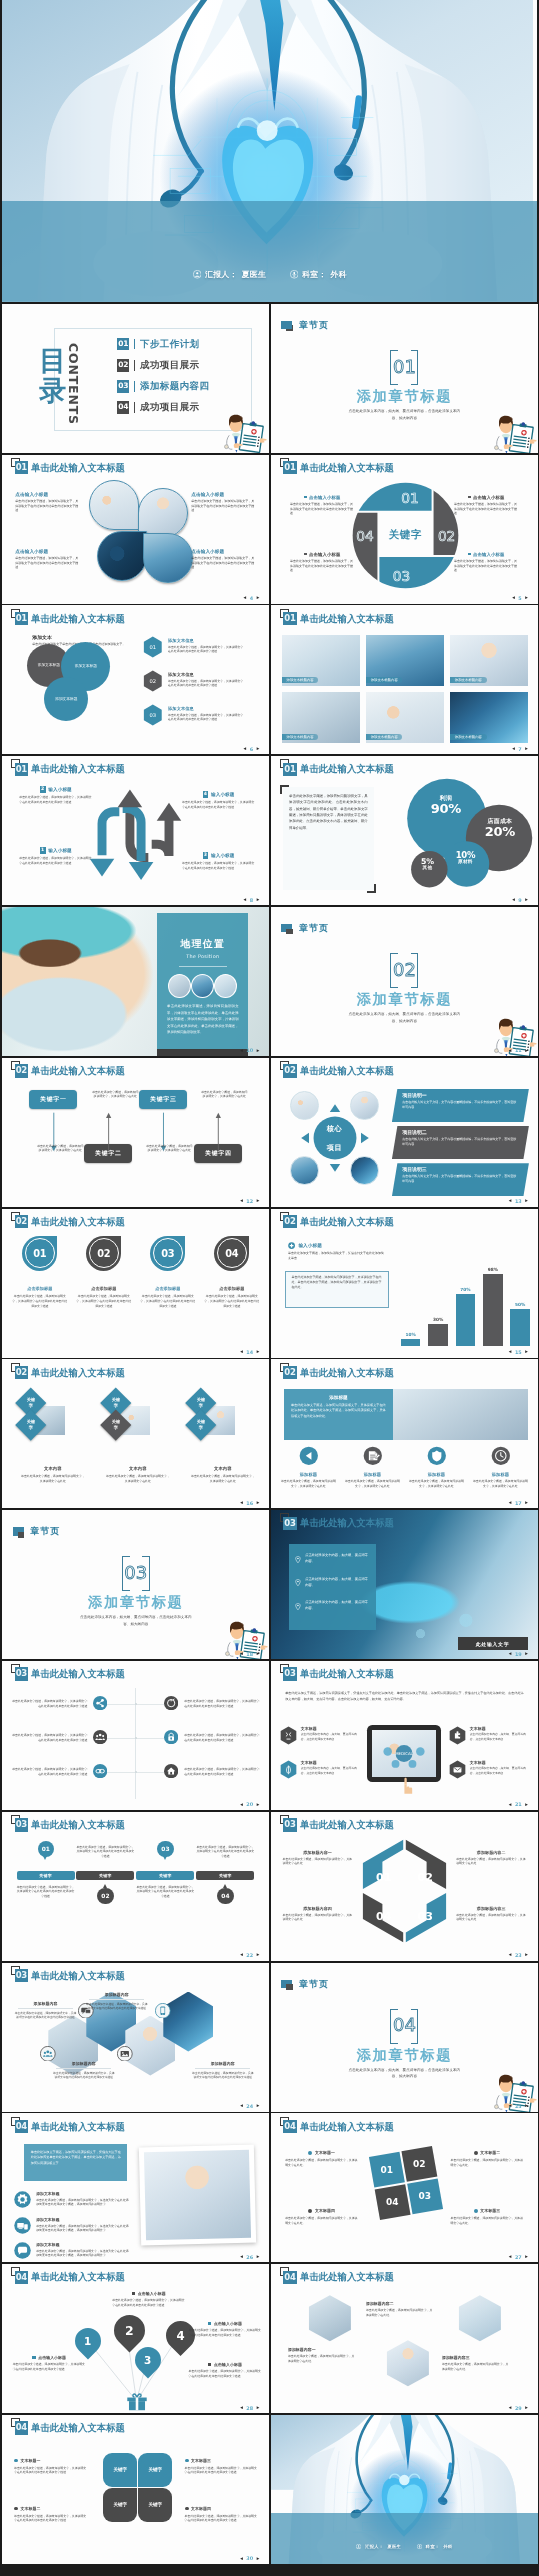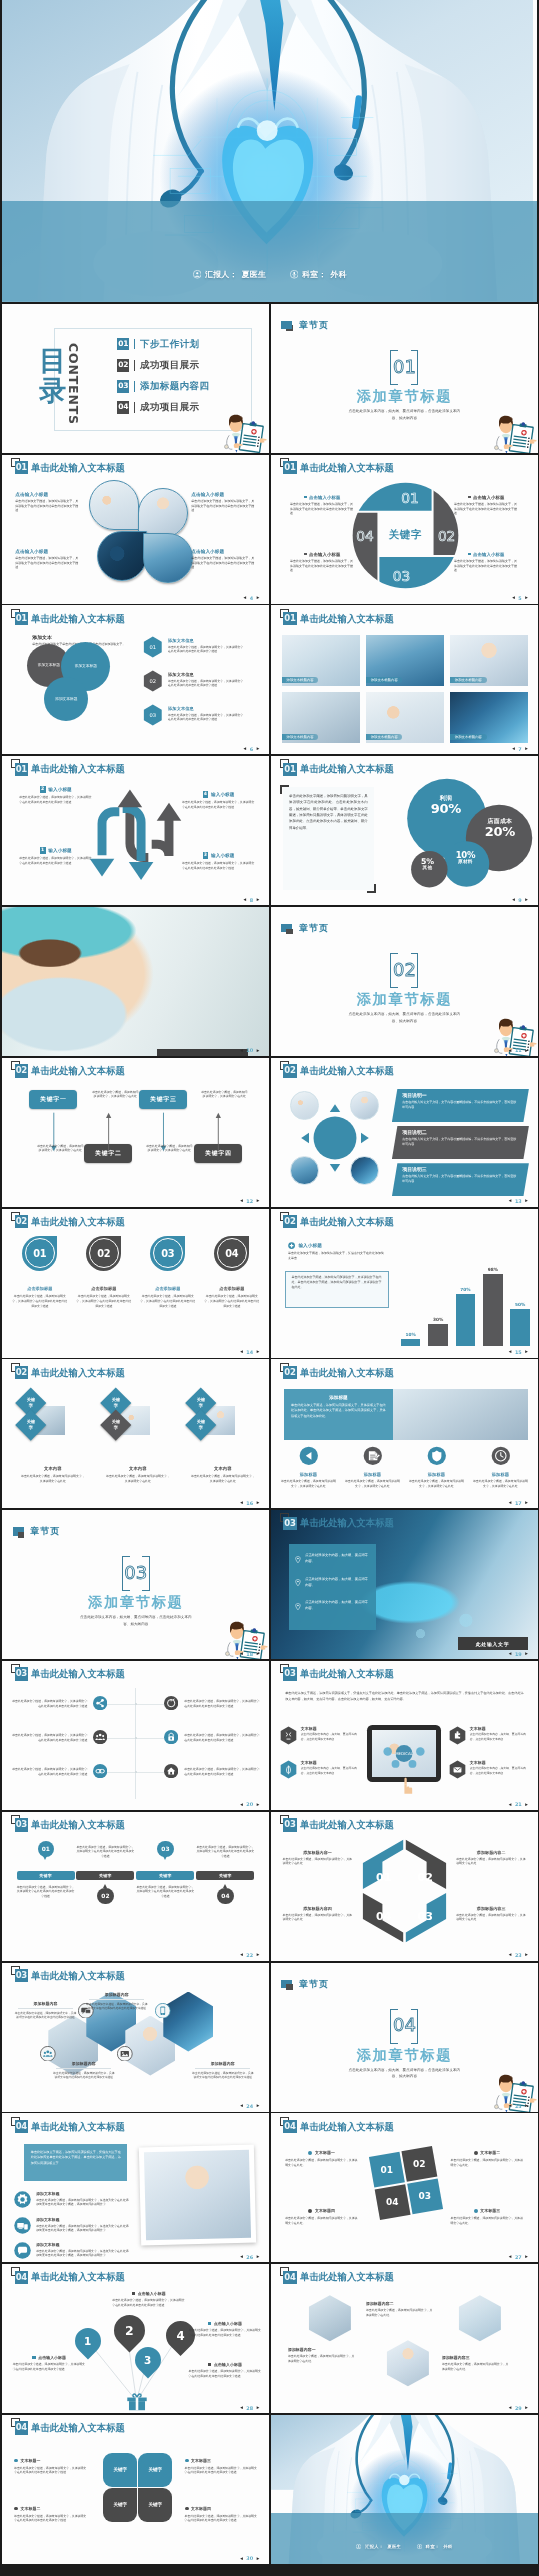--- a/index.html
+++ b/index.html
@@ -890,20 +890,31 @@
           <span class="ar">◄</span>
           <span class="num">9</span>
           <span class="ar">►</span>
         </div>
   </div>
 </div>
 
 <div class="row">
   <div class="slide">
     <div class="s10-photo ph10"></div>
+    <div class="s10-panel">
+      <div class="s10-t">地理位置</div>
+      <div class="s10-st">The Position</div>
+      <div class="s10-rule"></div>
+      <div class="s10-thumbs">
+        <span class="th ph5"></span>
+        <span class="th ph6"></span>
+        <span class="th ph8"></span>
+      </div>
+      <div class="s10-body">单击此处添加文字阐述，添加简短问题说明文字，具体说明文字在此处添加此处。单击此处添加文字阐述，添加简短问题说明文字，具体说明文字在此处添加此处。单击此处添加文字阐述，添加简短问题说明文字。</div>
+    </div>
     <div class="s10-bar"></div>
     <div class="pnav">
           <span class="ar">◄</span>
           <span class="num">10</span>
           <span class="ar">►</span>
         </div>
   </div>
 
   <div class="slide">
     <div class="sect-tag">
@@ -1015,20 +1026,25 @@
       <span class="cc ph7" style="right:5.2px;top:2.6px;"></span>
       <span class="cc ph6" style="left:5.2px;bottom:2.6px;"></span>
       <span class="cc ph9" style="right:5.2px;bottom:2.6px;"></span>
       <svg class="cdia" viewBox="0 0 120 120" width="78" height="78">
         <path d="M60 8 L68 20 H52 Z" fill="#3a8cab"></path>
         <path d="M60 112 L68 100 H52 Z" fill="#3a8cab"></path>
         <path d="M8 60 L20 52 V68 Z" fill="#3a8cab"></path>
         <path d="M112 60 L100 52 V68 Z" fill="#3a8cab"></path>
         <circle cx="60" cy="60" r="33" fill="#3a8cab"></circle>
       </svg>
+      <div class="ctext">
+            <span>核心</span>
+            <br>
+            <span>项目</span>
+          </div>
     </div>
     <div class="pgroup">
       <div class="prow bl">
         <div class="ph-t">项目说明一</div>
         <div class="ph-b">点击在此输入简要文字介绍，文字内容尽量概括精炼，不用多余的修饰文字，言简意赅即可内容</div>
       </div>
       <div class="prow dk">
         <div class="ph-t">项目说明二</div>
         <div class="ph-b">点击在此输入简要文字介绍，文字内容尽量概括精炼，不用多余的修饰文字，言简意赅即可内容</div>
       </div>

